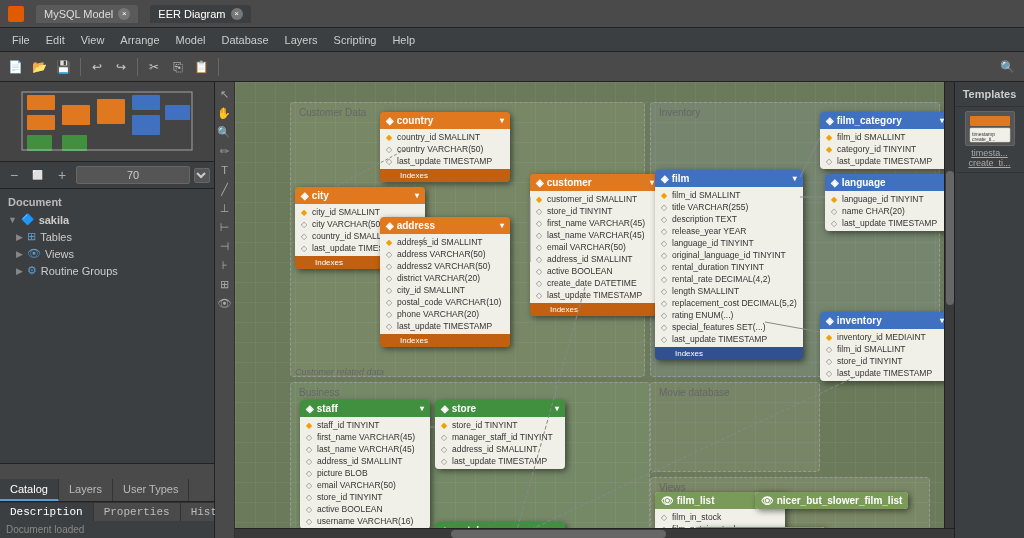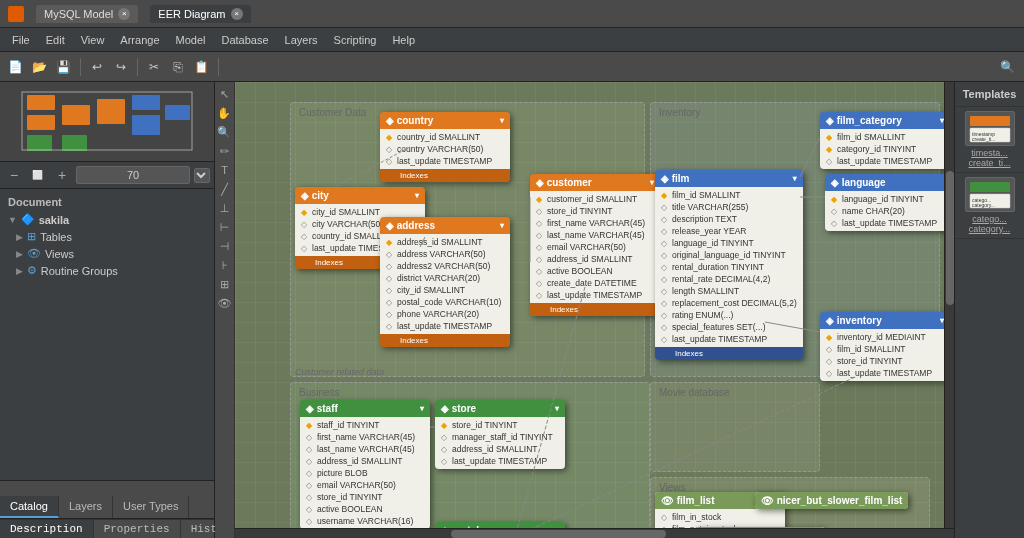--- a/index.html
+++ b/index.html
@@ -453,20 +453,21 @@
       <div class="bottom-tab">Layers</div>
       <div class="bottom-tab">User Types</div>
     </div>
 
 
     <div id="desc-tabs">
       <div class="desc-tab active">Description</div>
       <div class="desc-tab">Properties</div>
       <div class="desc-tab">History</div>
     </div>
+    <div id="doc-loaded">Document loaded</div>
 
   </div>
 
   <div id="canvas-area">
 
     <div id="canvas-tools">
       <div class="canvas-tool-btn">↖</div>
       <div class="canvas-tool-btn">✋</div>
       <div class="canvas-tool-btn">🔍</div>
       <div class="canvas-tool-btn">✏</div>
@@ -930,27 +931,16 @@
           <rect x="2" y="2" width="40" height="10" fill="#e07820" rx="1"></rect>
           <rect x="2" y="14" width="40" height="14" fill="#f0f0e8" rx="1" stroke="#ccc" stroke-width="0.5"></rect>
           <text x="4" y="22" font-size="5" fill="#333">timestamp</text>
           <text x="4" y="27" font-size="5" fill="#333">create_ti...</text>
         </svg>
       </div>
       <span class="template-label">timesta...<br>create_ti...</span>
     </div>
 
 
-    <div class="template-item">
-      <div class="template-icon">
-        <svg width="44" height="30" viewBox="0 0 44 30">
-          <rect x="2" y="2" width="40" height="10" fill="#409040" rx="1"></rect>
-          <rect x="2" y="14" width="40" height="14" fill="#f0f0e8" rx="1" stroke="#ccc" stroke-width="0.5"></rect>
-          <text x="4" y="22" font-size="5" fill="#333">catego...</text>
-          <text x="4" y="27" font-size="5" fill="#333">category...</text>
-        </svg>
-      </div>
-      <span class="template-label">catego...<br>category...</span>
-    </div>
 
   </div>
 
 </div>
 
 </body></html>

